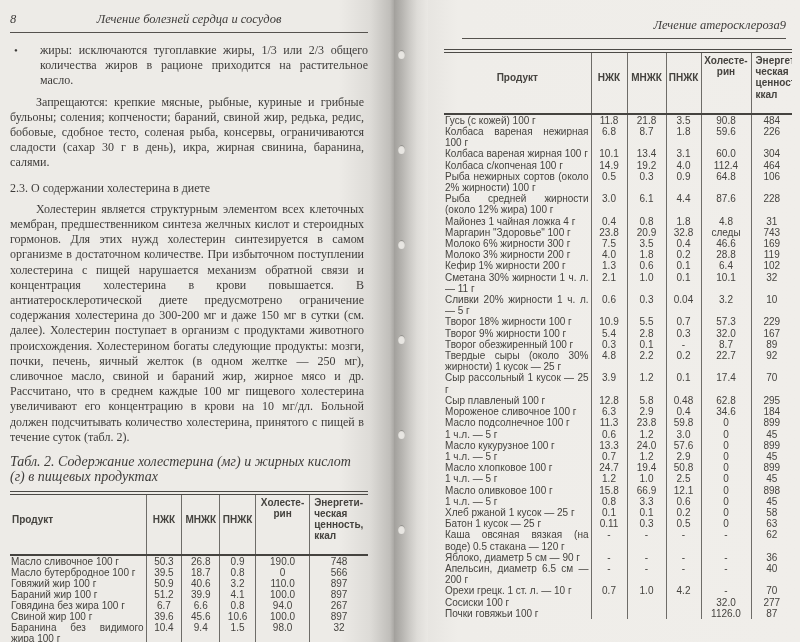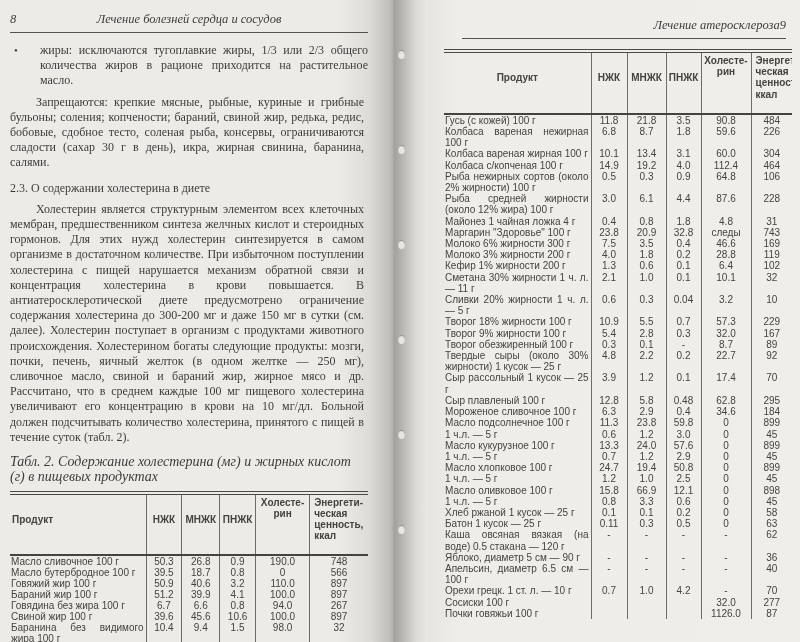--- a/index.html
+++ b/index.html
@@ -444,21 +444,21 @@
           </tr>
           <tr>
             <td>Яблоко, диаметр 5 см — 90 г</td>
             <td>-</td>
             <td>-</td>
             <td>-</td>
             <td>-</td>
             <td>36</td>
           </tr>
           <tr>
-            <td>Апельсин, диаметр 6.5 см — 100 г</td>
+            <td>Апельсин, диаметр 6.5 см — 200 г</td>
             <td>-</td>
             <td>-</td>
             <td>-</td>
             <td>-</td>
             <td>40</td>
           </tr>
           <tr>
             <td>Орехи грецк. 1 ст. л. — 10 г</td>
             <td>0.7</td>
             <td>1.0</td>

